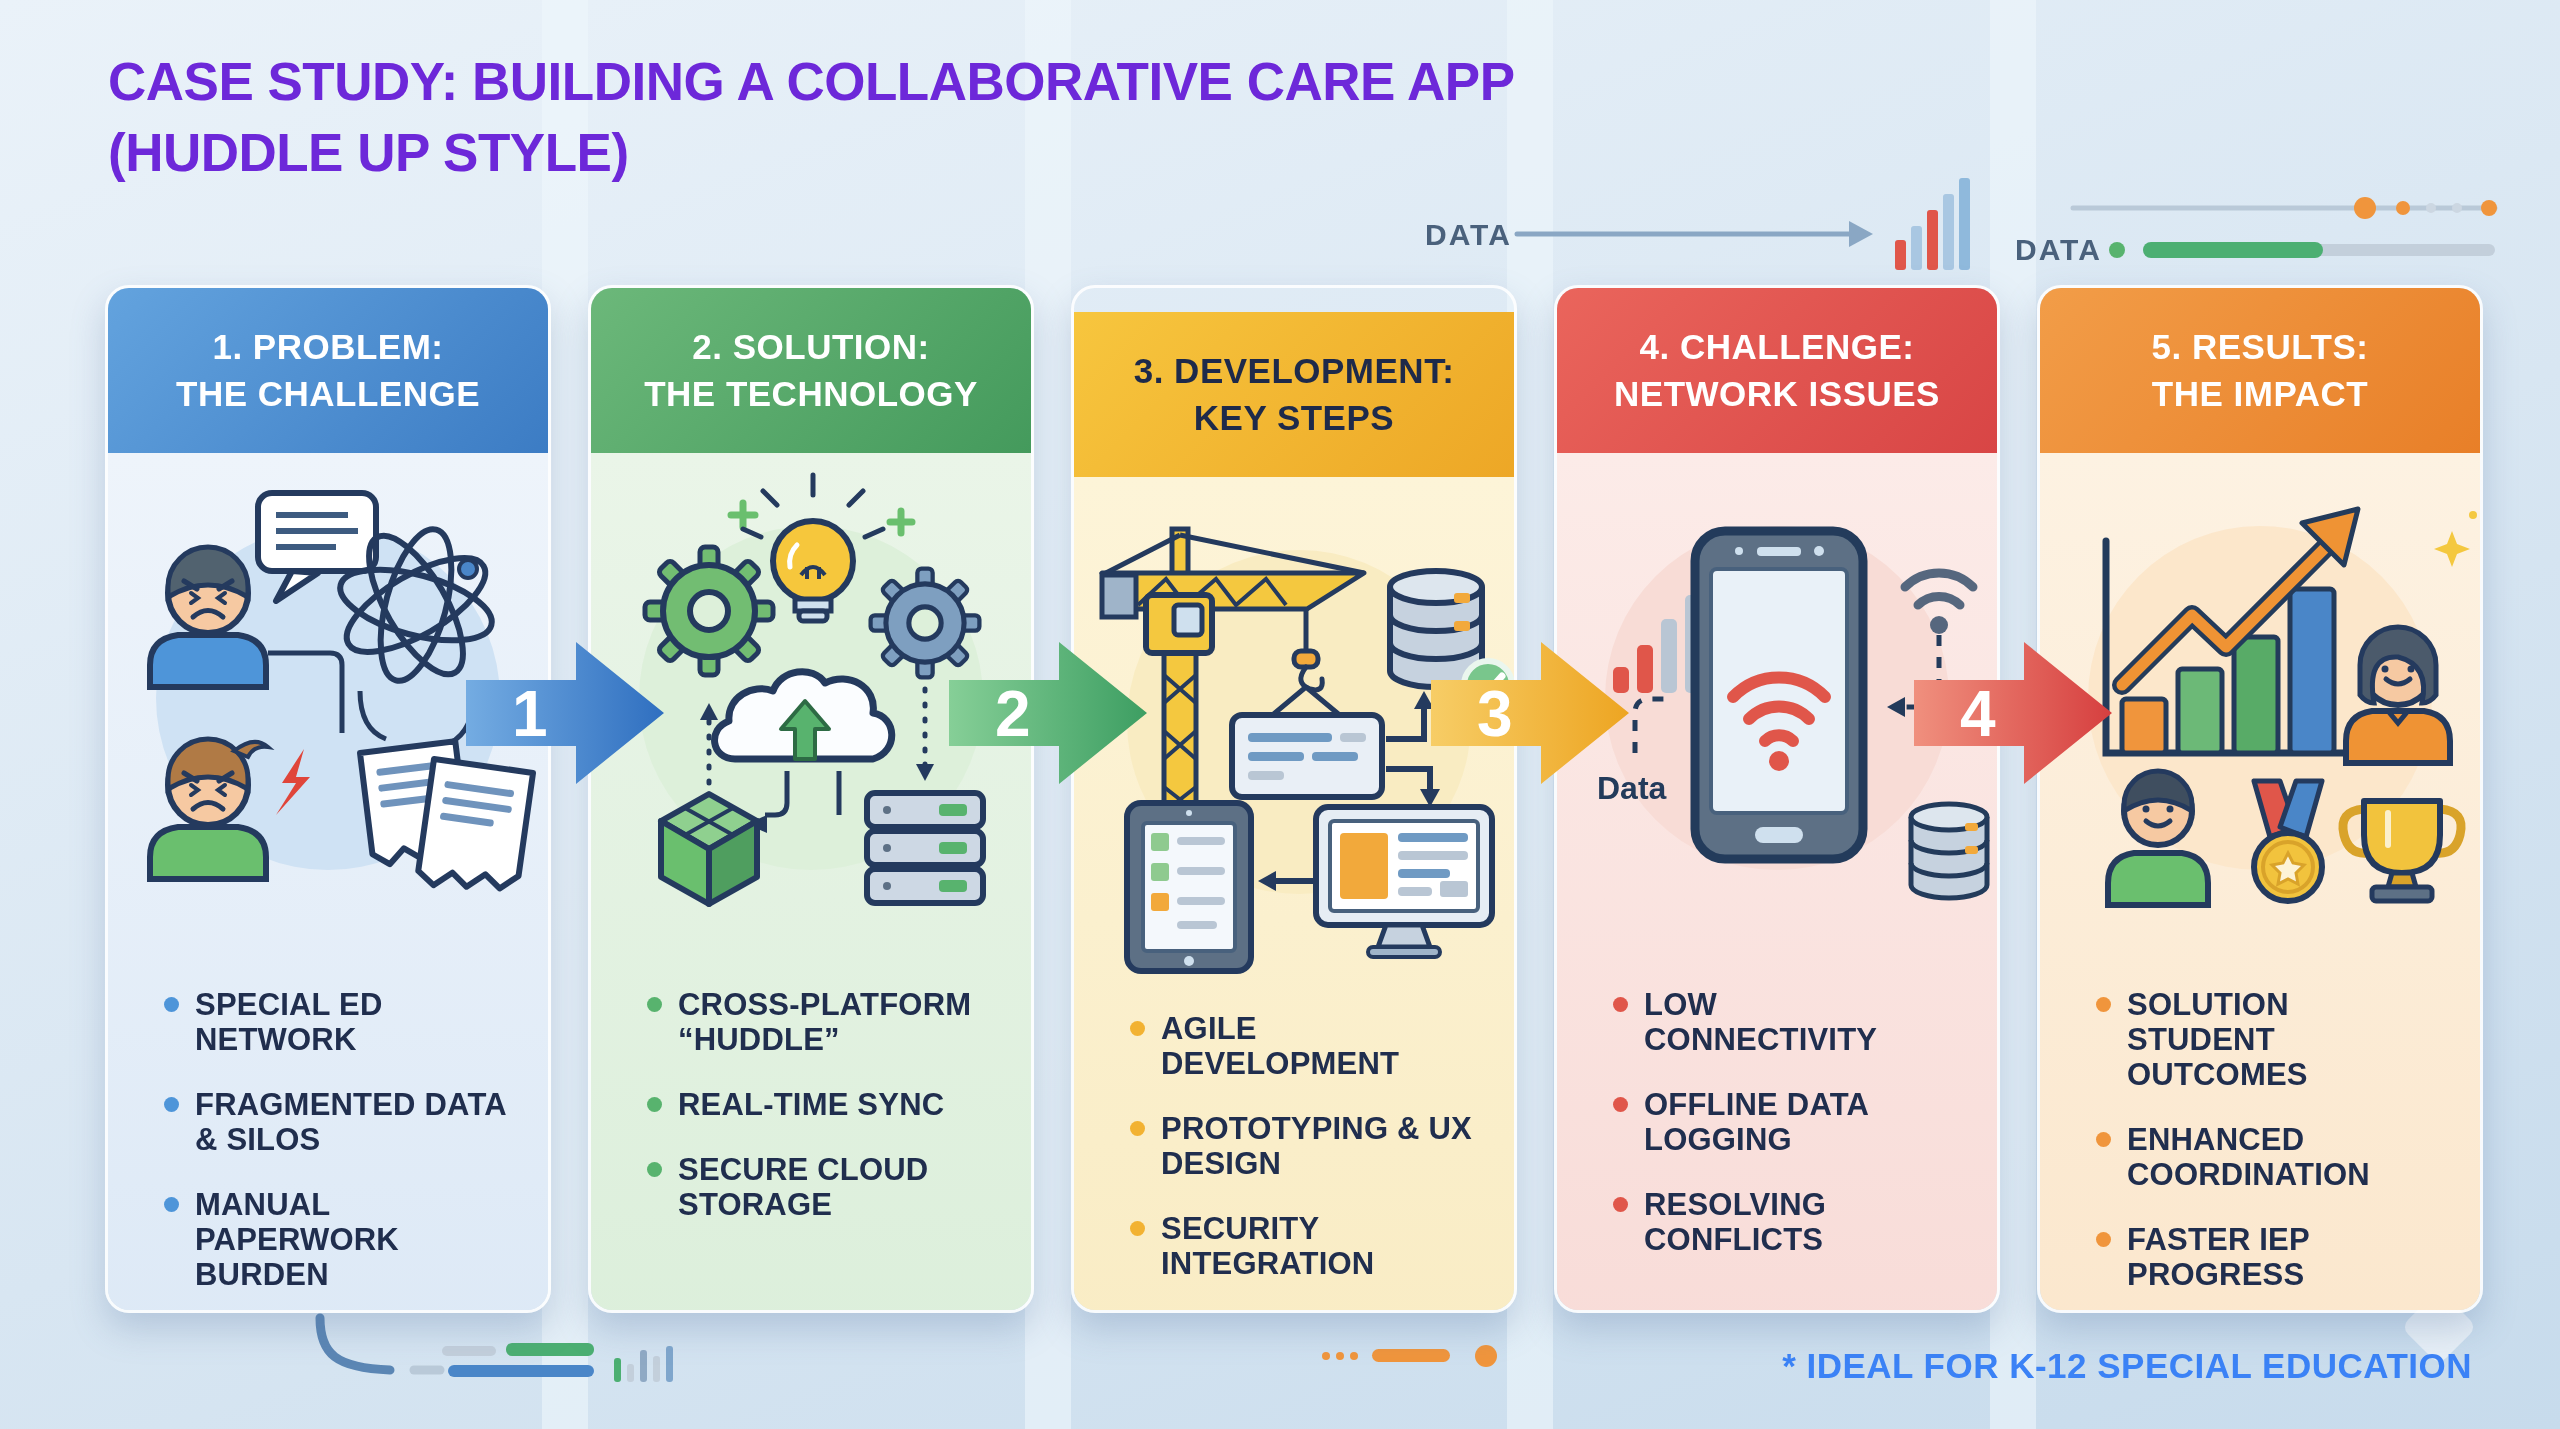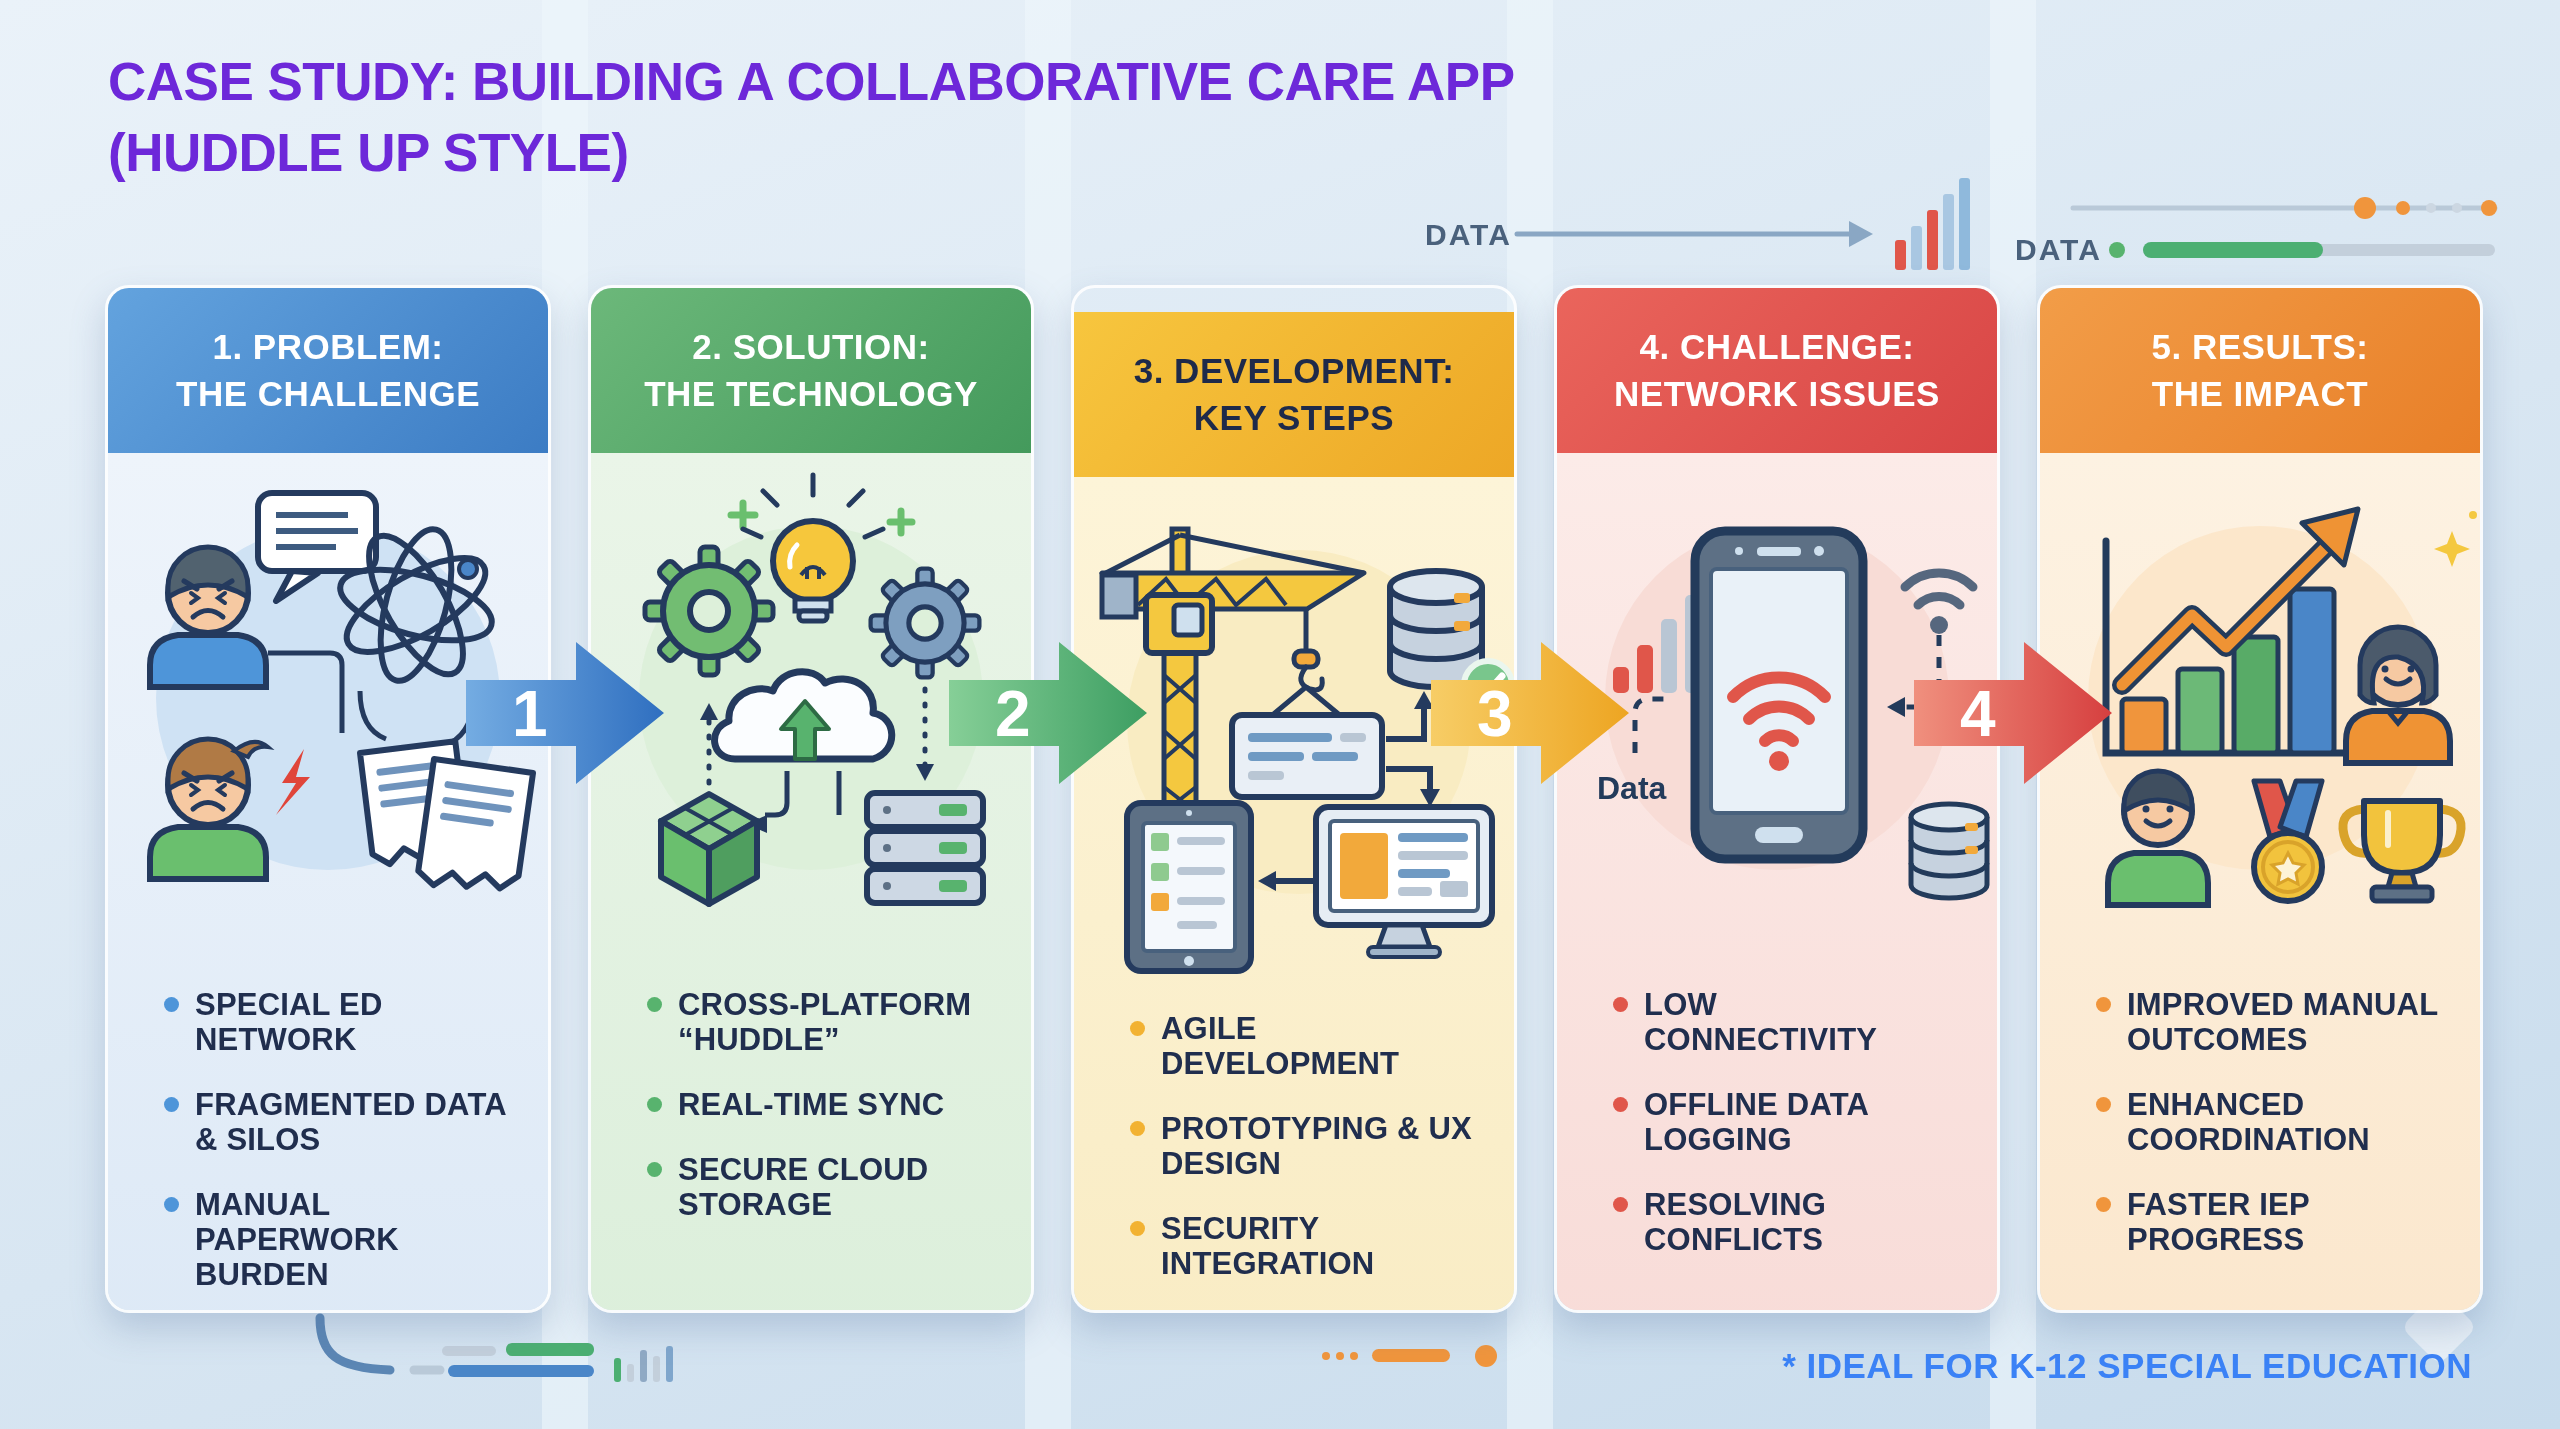--- a/index.html
+++ b/index.html
@@ -463,21 +463,21 @@
           <path d="M-10,22 h20 l4,14 h-28 z" fill="#d9a32a" stroke="#243a5e" stroke-width="5" stroke-linejoin="round"></path>
           <rect x="-30" y="36" width="60" height="14" rx="4" fill="#5d7085" stroke="#243a5e" stroke-width="5"></rect>
         </g>
         <path d="M412,78 l5,13 13,5 -13,5 -5,13 -5,-13 -13,-5 13,-5 z" fill="#f4c83f"></path>
         <circle cx="433" cy="62" r="4" fill="#f4c83f"></circle>
       </svg>
     </div>
     <ul class="bullets">
       <li>
           <span class="dot"></span>
-          <span class="bullet-text">IMPROVED MANUAL OUTCOMES</span>
+          <span class="bullet-text">SOLUTION STUDENT OUTCOMES</span>
         </li>
       <li>
           <span class="dot"></span>
           <span class="bullet-text">ENHANCED COORDINATION</span>
         </li>
       <li>
           <span class="dot"></span>
           <span class="bullet-text">FASTER IEP PROGRESS</span>
         </li>
     </ul>

